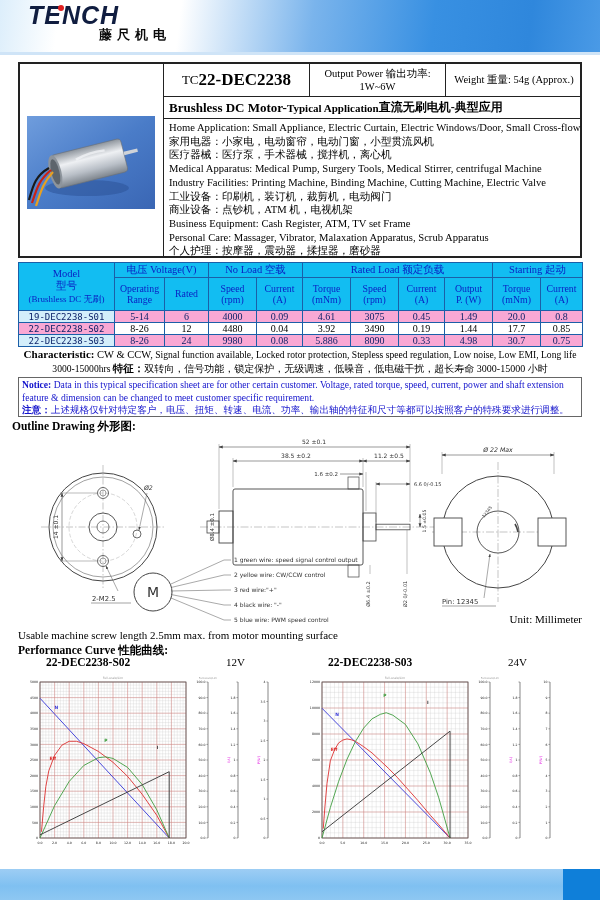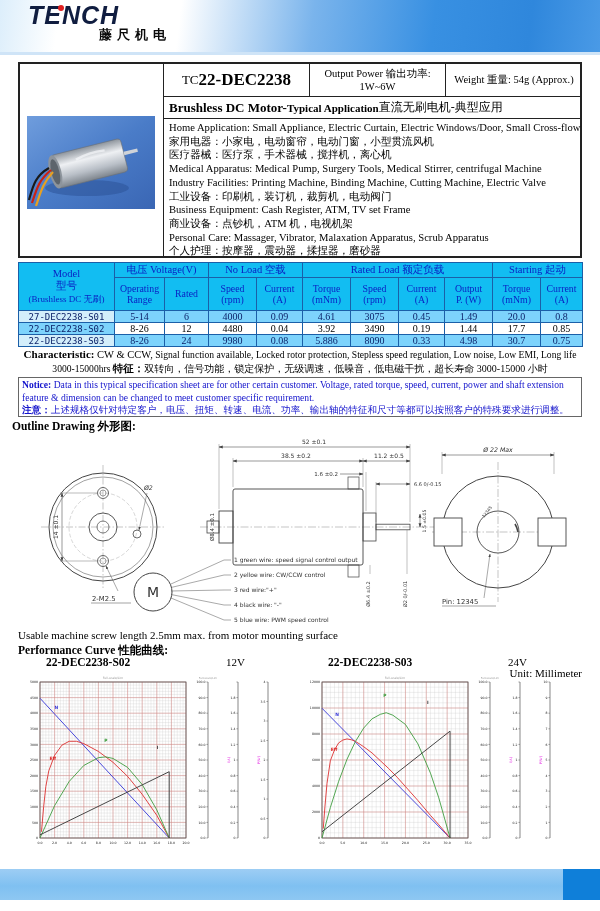--- a/index.html
+++ b/index.html
@@ -23,42 +23,42 @@
     display:flex;align-items:center;justify-content:center;}
   .tt-power{left:290px;top:0;width:136px;height:33px;border-right:1px solid #222;border-bottom:1px solid #222;
     display:flex;flex-direction:column;align-items:center;justify-content:center;font-size:10.5px;line-height:1.25;}
   .tt-weight{left:426px;top:0;width:136px;height:33px;border-bottom:1px solid #222;
     display:flex;align-items:center;justify-content:center;font-size:10.5px;}
   .tt-sub{left:144px;top:33px;width:418px;height:22px;border-bottom:1px solid #222;
     display:flex;align-items:center;padding-left:5px;}
   .tt-apps{left:144px;top:55px;width:418px;height:137px;padding:2px 4px 0 5px;overflow:hidden;}
   .app-line{font-size:10.6px;line-height:13.7px;white-space:nowrap;}
   .mp{font-size:13px;} .mn{font-size:17px;font-weight:bold;}
-  .sub-b1{font-weight:bold;font-size:13px;} .sub-b2{font-weight:bold;font-size:11px;} .sub-cn{font-weight:normal;font-size:12px;}
+  .sub-b1{font-weight:bold;font-size:13px;} .sub-b2{font-weight:bold;font-size:11px;} .sub-cn{font-weight:bold;font-size:12px;}
   
   table.spec{position:absolute;left:18px;top:262px;width:564px;border-collapse:collapse;table-layout:fixed;
     font-size:10px;text-align:center;}
   table.spec td,table.spec th{border:1px solid #1b5fa8;padding:0;font-weight:normal;}
   .hd{background:#12bdf2;color:#0a23c4;font-size:10.5px;}
   .hd2{background:#12bdf2;color:#0a23c4;font-size:9.8px;line-height:1.15;height:32px;}
-  .cy{background:#7dd3fc;color:#0a1f66;}
+  .cy{background:#f9a8d4;color:#0a1f66;}
   .lt{background:#d3eefb;color:#0a1f66;}
   .wh{background:#ffffff;color:#000;}
   .model-cell{font-family:"DejaVu Sans Mono",monospace;font-size:9px;}
   table.spec td.val{height:11px;font-size:10px;}
   
   .charline{position:absolute;left:18px;top:347px;width:564px;font-size:9.6px;line-height:14px;color:#000;text-align:center;}
   .char-b{font-weight:bold;font-size:11px;}
   .char-cw{font-size:10.5px;}
   .notice{position:absolute;left:18px;top:377px;width:564px;height:40px;border:1px solid #666;box-sizing:border-box;
     padding:1px 3px;font-size:9.6px;line-height:12.5px;color:#1414cc;}
   .notice b{font-weight:bold;}
   .outline-head{position:absolute;left:12px;top:419px;font-size:11.5px;font-weight:bold;}
   .screw-note{position:absolute;left:18px;top:629px;font-size:11px;}
-  .unit-note{position:absolute;right:18px;top:667px;font-size:11px;}
+  .unit-note{position:absolute;right:18px;top:613px;font-size:11px;}
   .perf-head{position:absolute;left:18px;top:643px;font-size:11.5px;font-weight:bold;}
   
   svg.outline{position:absolute;left:18px;top:432px;}
   svg.outline text{font-family:"DejaVu Sans",sans-serif;fill:#333;}
   
   .chart-box{position:absolute;top:656px;width:282px;}
   .cb0{left:18px;} .cb1{left:300px;}
   .chart-head{display:flex;justify-content:space-between;padding:0 55px 0 28px;height:14px;}
   .chart-title{font-weight:bold;font-size:11.5px;}
   .chart-volt{font-size:11px;}
@@ -128,22 +128,22 @@
         <span class="sub-b2">Typical Application</span>
         <span class="sub-cn"> 直流无刷电机-典型应用</span>
     </div>
     <div class="cell tt-apps" id="apps">
         <div class="app-line">Home Application: Small Appliance, Electric Curtain, Electric Windows/Door, Small Cross-flow Fan</div>
         <div class="app-line">家用电器：小家电，电动窗帘，电动门窗，小型贯流风机</div>
         <div class="app-line">医疗器械：医疗泵，手术器械，搅拌机，离心机</div>
         <div class="app-line">Medical Apparatus: Medical Pump, Surgery Tools, Medical Stirrer, centrifugal Machine</div>
         <div class="app-line">Industry Facilities: Printing Machine, Binding Machine, Cutting Machine, Electric Valve</div>
         <div class="app-line">工业设备：印刷机，装订机，裁剪机，电动阀门</div>
+        <div class="app-line">商业设备：点钞机，ATM 机，电视机架</div>
         <div class="app-line">Business Equipment: Cash Register, ATM, TV set Frame</div>
-        <div class="app-line">商业设备：点钞机，ATM 机，电视机架</div>
         <div class="app-line">Personal Care: Massager, Vibrator, Malaxation Apparatus, Scrub Apparatus</div>
         <div class="app-line">个人护理：按摩器，震动器，揉捏器，磨砂器</div>
       </div>
   </div>
 
   <table class="spec">
     <colgroup>
       <col style="width:96px">
         <col style="width:50px">
         <col style="width:44px">
@@ -205,21 +205,21 @@
             <div>(mNm)</div>
           </td>
           <td class="hd2">
             <div>Current</div>
             <div>(A)</div>
           </td>
         </tr>
     </thead>
     <tbody id="specbody">
         <tr>
-          <td class="model-cell lt">27-DEC2238-S01</td>
+          <td class="model-cell lt">19-DEC2238-S01</td>
           <td class="val cy">5-14</td>
           <td class="val cy">6</td>
           <td class="val cy">4000</td>
           <td class="val cy">0.09</td>
           <td class="val cy">4.61</td>
           <td class="val cy">3075</td>
           <td class="val cy">0.45</td>
           <td class="val cy">1.49</td>
           <td class="val cy">20.0</td>
           <td class="val cy">0.8</td>

